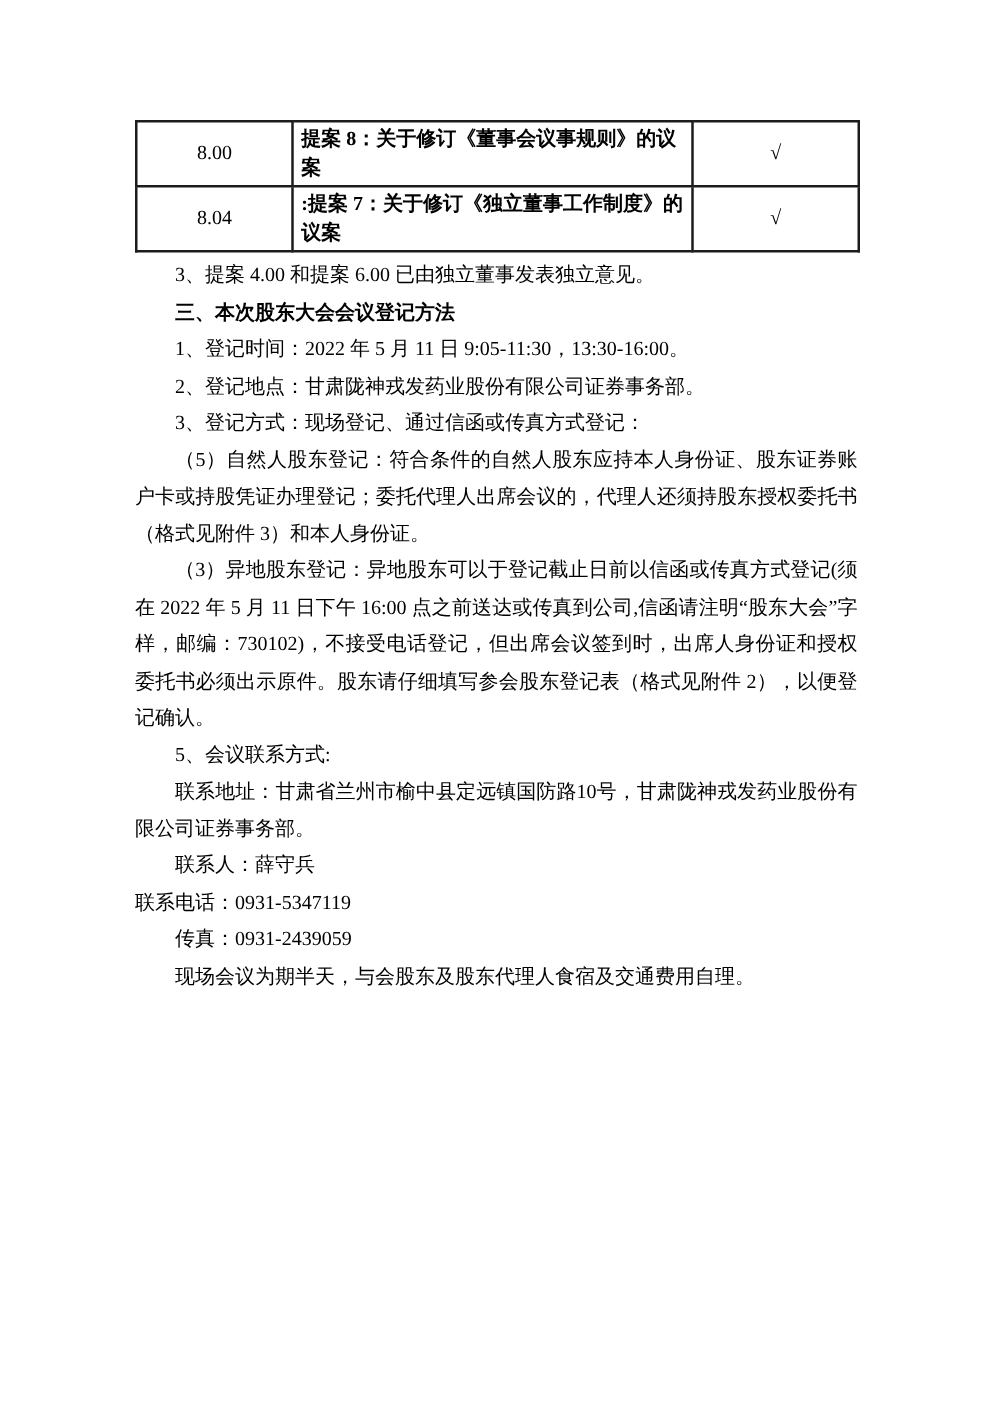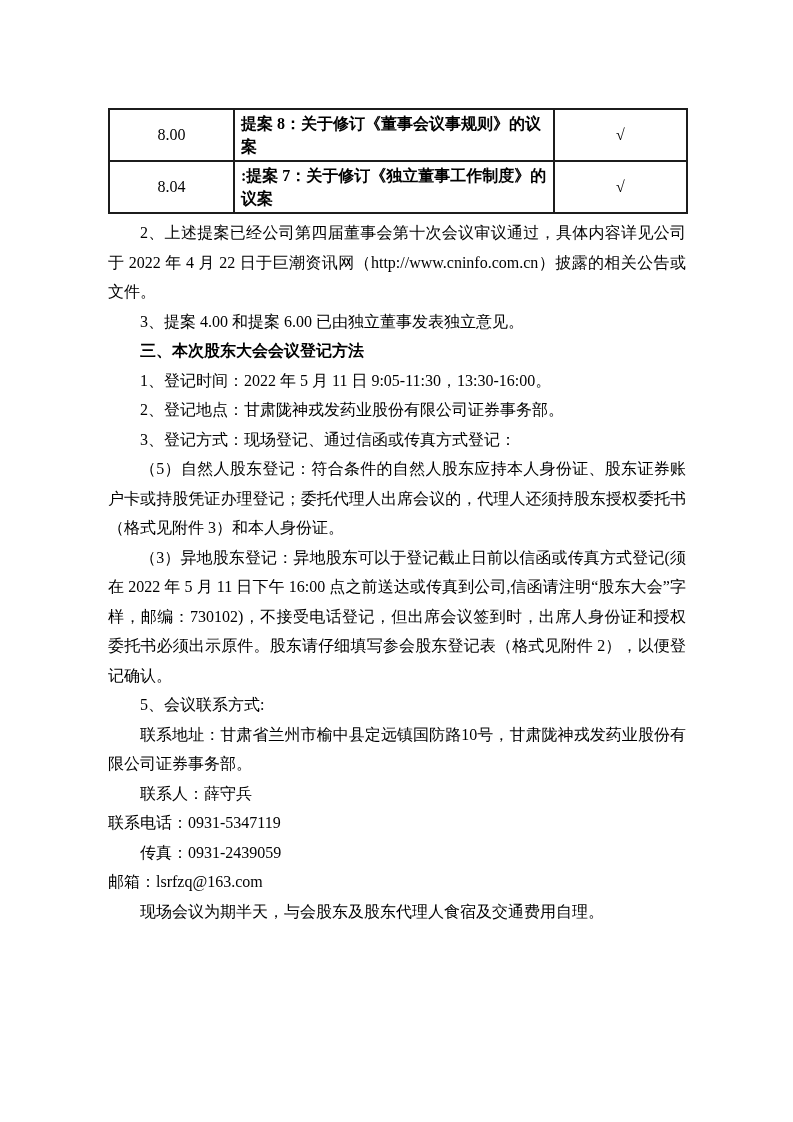--- a/index.html
+++ b/index.html
@@ -12,21 +12,21 @@
     width: 793px;
     height: 1122px;
     background: #ffffff;
     color: #000000;
     font-family: "Liberation Serif", "DejaVu Serif", serif;
     overflow: hidden;
   }
   .content {
     position: absolute;
     left: 108px;
-    top: 12px;
+    top: 0;
     width: 578px;
   }
   table.proposals {
     border-collapse: collapse;
     table-layout: fixed;
     width: 578px;
     margin-top: 96px;
   }
   table.proposals td {
     border: 2px solid #1c1c1c;
@@ -93,35 +93,33 @@
         </tr>
         <tr class="row-b">
           <td class="cell-num">8.04</td>
           <td class="cell-title">:提案 7：关于修订《独立董事工作制度》的议案</td>
           <td class="cell-mark">√</td>
         </tr>
       </tbody>
     </table>
 
     <div class="bodytext">
-      <p class="ind">2、上述提案已经公司第四届董事会第十次会议审议通过，具体内容详见公司于 2022 年 4 月 22 日于巨潮资讯网（http://www.cninfo.com.cn）披露的相关公告或文件。</p>
       <p class="ind">3、提案 4.00 和提案 6.00 已由独立董事发表独立意见。</p>
       <p class="ind bold">三、本次股东大会会议登记方法</p>
       <p class="ind">1、登记时间：2022 年 5 月 11 日 9:05-11:30，13:30-16:00。</p>
       <p class="ind">2、登记地点：甘肃陇神戎发药业股份有限公司证券事务部。</p>
       <p class="ind">3、登记方式：现场登记、通过信函或传真方式登记：</p>
       <p class="ind">（5）自然人股东登记：符合条件的自然人股东应持本人身份证、股东证券账户卡或持股凭证办理登记；委托代理人出席会议的，代理人还须持股东授权委托书（格式见附件 3）和本人身份证。</p>
       <p class="ind">（3）异地股东登记：异地股东可以于登记截止日前以信函或传真方式登记(须在 2022 年 5 月 11 日下午 16:00 点之前送达或传真到公司,信函请注明“股东大会”字样，邮编：730102)，不接受电话登记，但出席会议签到时，出席人身份证和授权委托书必须出示原件。股东请仔细填写参会股东登记表（格式见附件 2），以便登记确认。</p>
       <p class="ind">5、会议联系方式:</p>
       <p class="ind">联系地址：甘肃省兰州市榆中县定远镇国防路10号，甘肃陇神戎发药业股份有限公司证券事务部。</p>
       <p class="contact-row">
         <span class="left">联系人：薛守兵</span>
         <span class="right">联系电话：0931-5347119</span>
       </p>
       <p class="contact-row">
         <span class="left">传真：0931-2439059</span>
-        <span class="right">邮箱：lsrfzq@163.com</span>
       </p>
       <p class="ind">现场会议为期半天，与会股东及股东代理人食宿及交通费用自理。</p>
     </div>
 
   </div>
 </div>
 
 </body></html>

